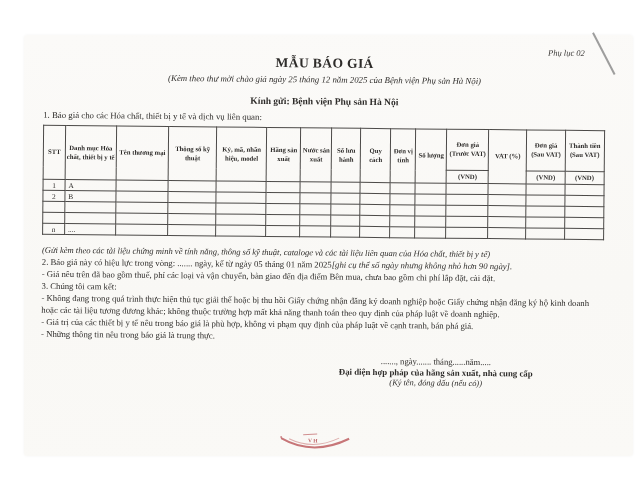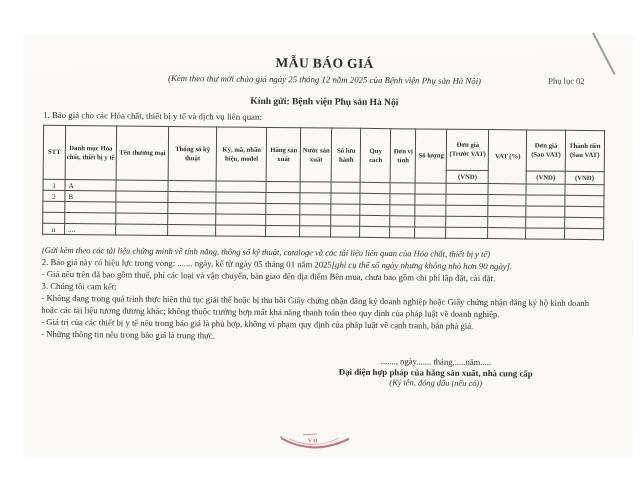--- a/index.html
+++ b/index.html
@@ -11,21 +11,21 @@
   }
   .scan-page {
     position:absolute; left:24px; top:35px; width:609px; height:421px;
     background:linear-gradient(178deg,#fbfaf8 0%,#f9f8f5 60%,#faf9f6 100%);
     border-radius:3px;
     box-shadow:0 0 3px rgba(0,0,0,.05);
   }
   .tilt { position:absolute; inset:0; transform:rotate(0.55deg); transform-origin:40px 0; }
   .content { padding:16px 27px 0 20px; }
 
-  .appendix { position:absolute; top:8px; right:48px; font-size:8.5px; color:#3a3836;margin-top:28px; }
+  .appendix { position:absolute; top:8px; right:48px; font-style:italic; font-size:8.5px; color:#3a3836; }
   .pen-mark { position:absolute; top:-10px; right:29px; width:1.5px; height:47px;
               background:#8d8d8d; transform:rotate(-28deg); opacity:.85; }
 
   .title { text-align:center; font-weight:bold; font-size:13.5px; letter-spacing:.4px; margin:2px 0 0 0; }
   .subtitle { text-align:center; font-style:italic; font-size:8.8px; margin-top:3px; }
   .recipient { text-align:center; font-weight:bold; font-size:9.5px; margin-top:12px; }
   .section1 { font-size:8.8px; margin-top:6px; }
 
   table.quote { width:100%; border-collapse:collapse; margin-top:5px; table-layout:fixed; }
   table.quote th, table.quote td {

